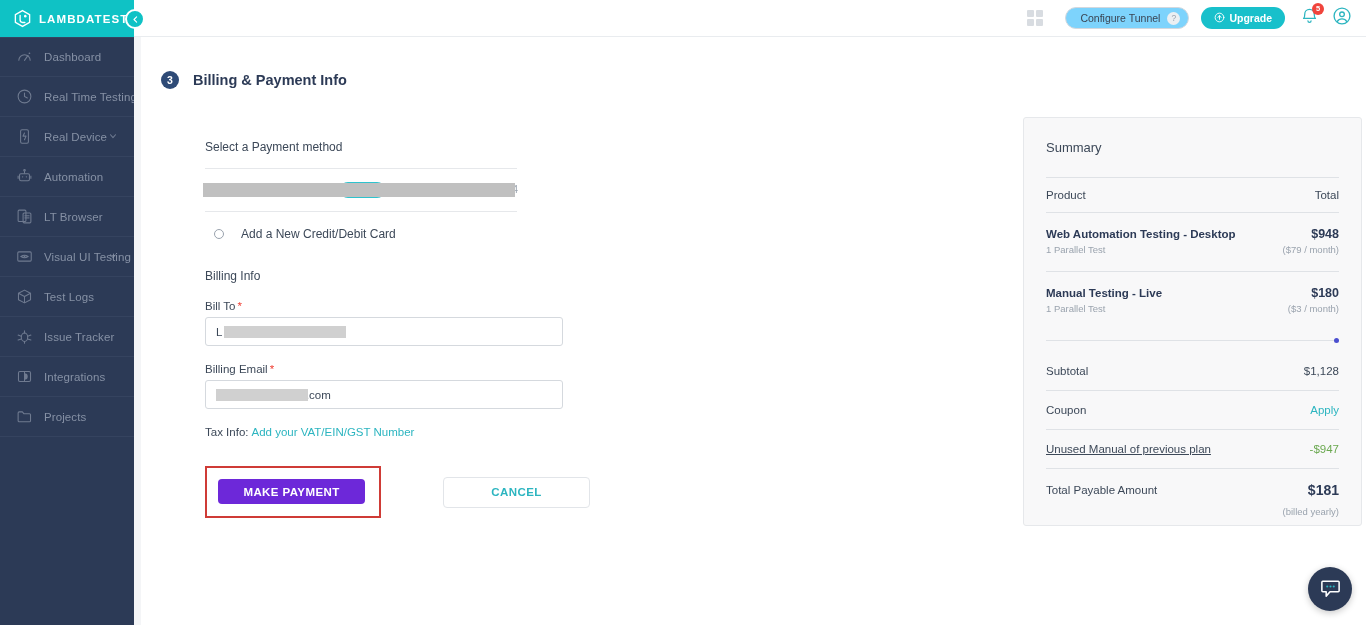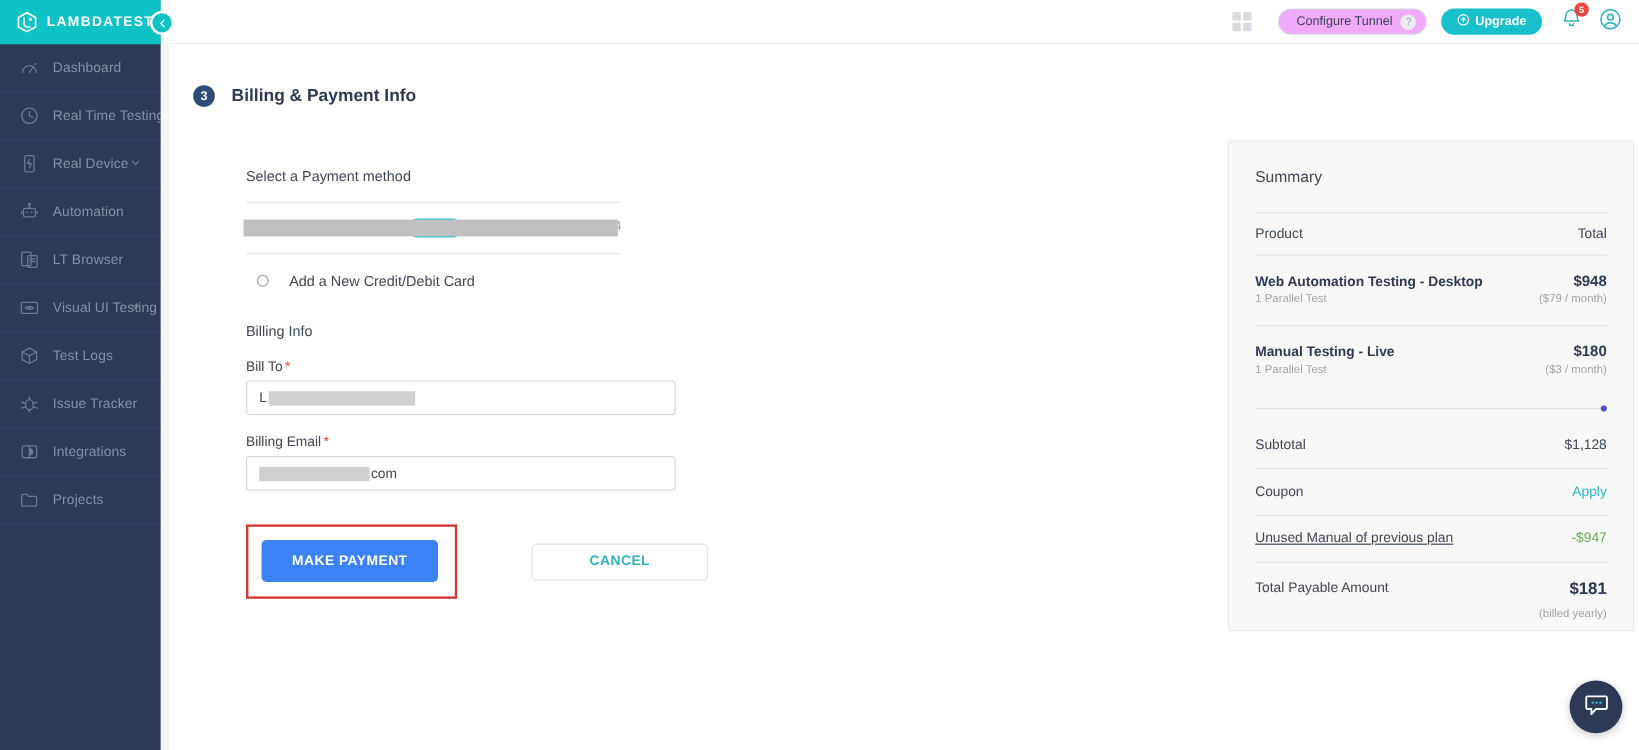--- a/index.html
+++ b/index.html
@@ -72,21 +72,21 @@
   .grid-icon {
     width: 16px; height: 16px;
     display: grid; grid-template-columns: 7px 7px; grid-template-rows: 7px 7px;
     gap: 2px; margin-right: 22px; cursor: pointer;
   }
   .grid-icon i { background: #d8dce1; display: block; border-radius: 1px; }
 
   .tunnel-btn {
     height: 22px; border: 1px solid #d3d8de; border-radius: 11px;
     display: flex; align-items: center; gap: 7px;
-    padding: 0 8px 0 14px; background: #f0abfc;
+    padding: 0 8px 0 14px; background: #7dd3fc;
     font-size: 10.5px; color: #3a4452; cursor: pointer;
     margin-right: 12px;
   }
   .qmark {
     width: 13px; height: 13px; border-radius: 50%;
     background: #eceff2; color: #9aa3ae;
     font-size: 8.5px; display: flex; align-items: center; justify-content: center;
   }
 
   .upgrade-btn {
@@ -204,22 +204,22 @@
 
   .tax-row { margin-top: 17px; font-size: 11.5px; color: #3c4858; }
   .tax-link { color: #2cb5c0; cursor: pointer; margin-left: 3px; }
 
   .btn-row { display: flex; align-items: center; margin-top: 28px; }
   .highlight-box {
     border: 2px solid #cf3b36; padding: 11px 14px 12px 11px;
     display: inline-block;
   }
   .pay-btn {
-    width: 147px; height: 35px; border-radius: 4px;
-    background: #3b82f6; color: #ffffff;
+    width: 147px; height: 25px; border-radius: 4px;
+    background: #6d28d9; color: #ffffff;
     font-size: 11.5px; font-weight: bold; letter-spacing: .4px;
     border: none; cursor: pointer;
   }
   .cancel-btn {
     width: 147px; height: 31px; border-radius: 4px;
     background: #ffffff; color: #2cb5c0;
     font-size: 11.5px; font-weight: bold; letter-spacing: .4px;
     border: 1px solid #e2e5e9; cursor: pointer;
     margin-left: 62px;
   }
@@ -515,20 +515,23 @@
         </div>
 
         <div class="field-label">
           <span>Billing Email</span><span class="req">*</span>
         </div>
         <div class="text-input">
           <input type="text" style="text-indent: 72px;" value="hail.com" placeholder="Billing Email">
           <span class="redact-bar" style="left:10px;width:92px;"></span>
         </div>
 
+        <div class="tax-row">
+          <span>Tax Info:</span><a class="tax-link">Add your VAT/EIN/GST Number</a>
+        </div>
 
         <div class="btn-row">
           <div class="highlight-box">
             <button class="pay-btn">MAKE PAYMENT</button>
           </div>
           <button class="cancel-btn">CANCEL</button>
         </div>
 
       </div>
 

